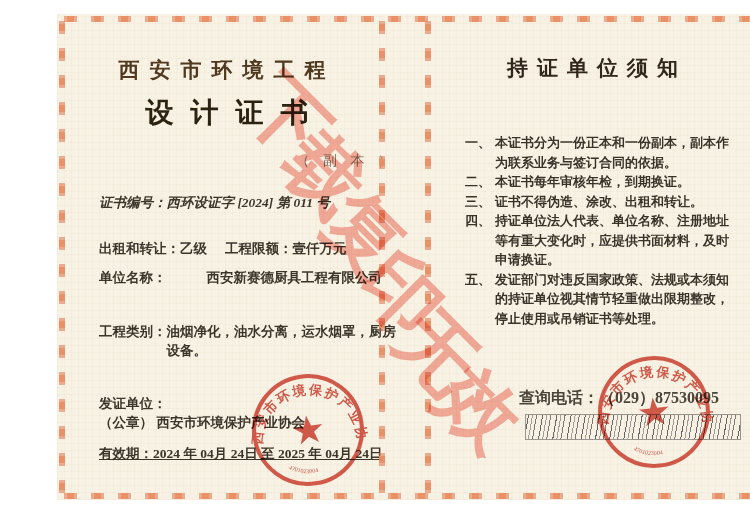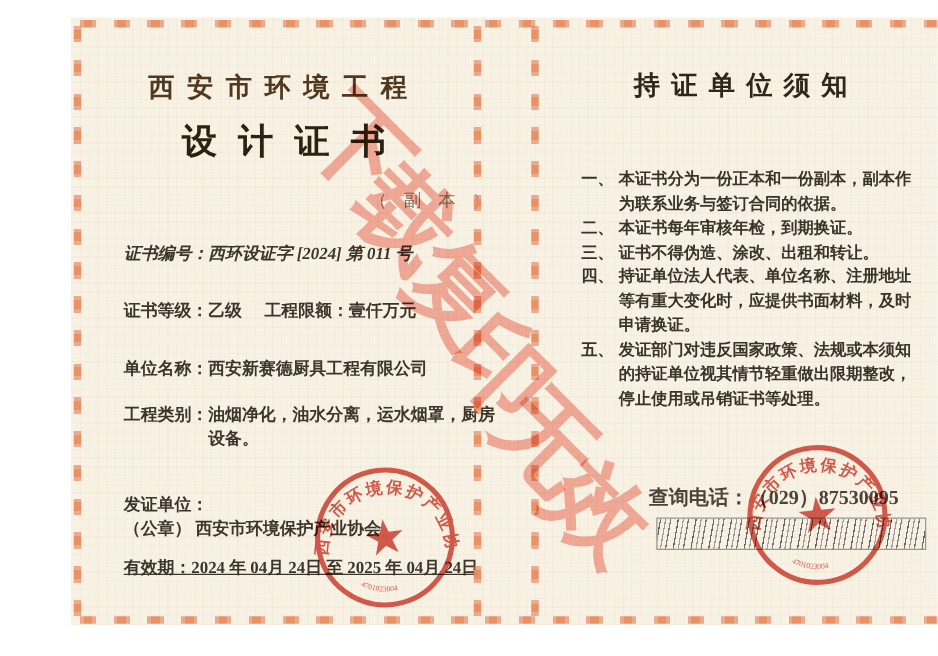--- a/index.html
+++ b/index.html
@@ -76,27 +76,27 @@
     <div class="t1">西安市环境工程</div>
     <div class="t2">设计证书</div>
     <div class="t3">（ 副 本 ）</div>
 
     <div class="row" style="top:179px;font-style:italic;">
       <span class="lab">证书编号：</span>
       <span class="val">西环设证字 [2024] 第 011 号</span>
     </div>
 
     <div class="row" style="top:225px;">
-      <span class="lab">证书等级：</span>
+      <span class="lab">出租和转让：</span>
       <span class="lab" style="margin-right:18px;">乙级</span>
       <span class="lab">工程限额：</span>
       <span class="lab">壹仟万元</span>
     </div>
 
-    <div class="row" style="top:271px;">
+    <div class="row" style="top:254px;gap:40px;">
       <span class="lab">单位名称：</span>
       <span class="val">西安新赛德厨具工程有限公司</span>
     </div>
 
     <div class="row" style="top:308px;justify-content:flex-end;">
       <span class="lab">工程类别：</span>
       <span class="val">油烟净化，油水分离，运水烟罩，厨房设备。</span>
     </div>
 
     <div class="row" style="top:380px;flex-direction:column;">

